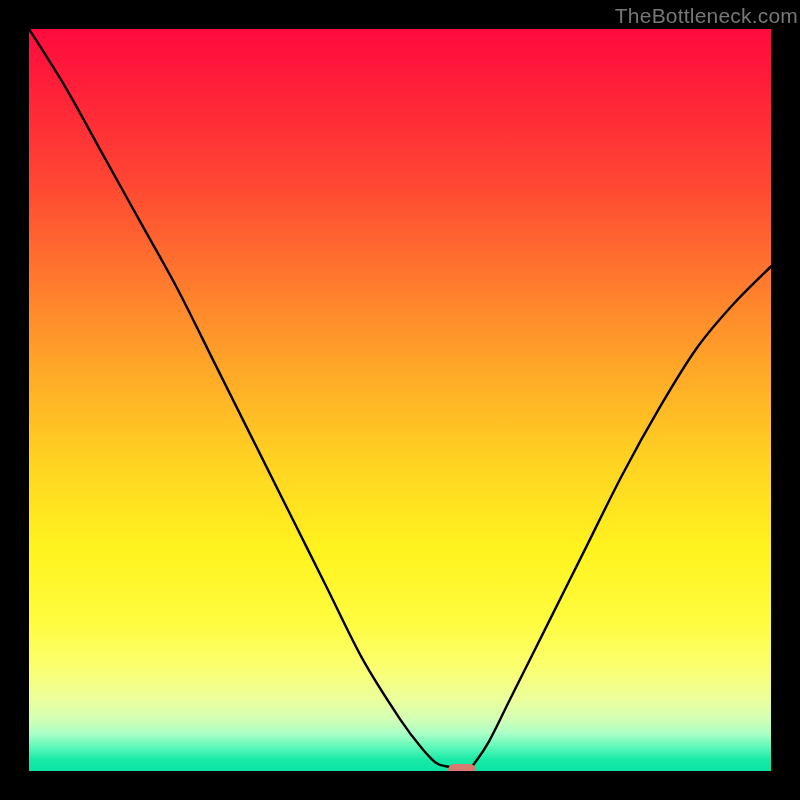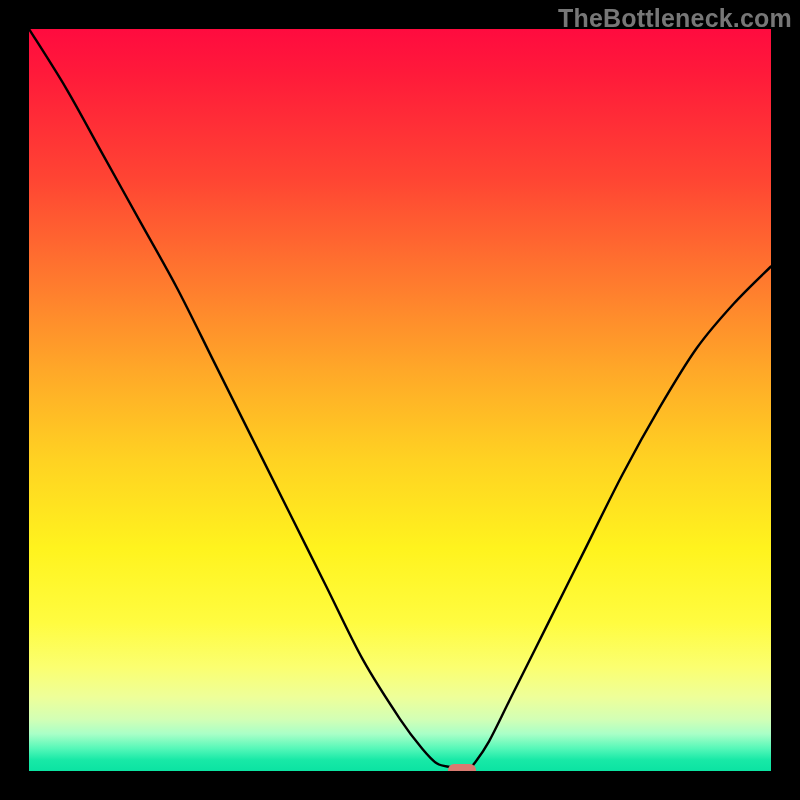--- a/index.html
+++ b/index.html
@@ -55,24 +55,24 @@
   .marker {
     position: absolute;
     width: 28px;
     height: 13px;
     background: #d97a70;
     border-radius: 6px / 6px;
   }
   .watermark {
     position: absolute;
     top: 4px;
-    right: 8px;
+    right: 2px;
     color: #777;
-    font-size: 25px;
-    font-weight: 700;
+    font-size: 21px;
+    font-weight: 400;
     letter-spacing: 0.2px;
     user-select: none;
   }
 </style>
 </head>
 <body>
 
 <div class="chart-wrap">
 
   <div class="plot-area">

